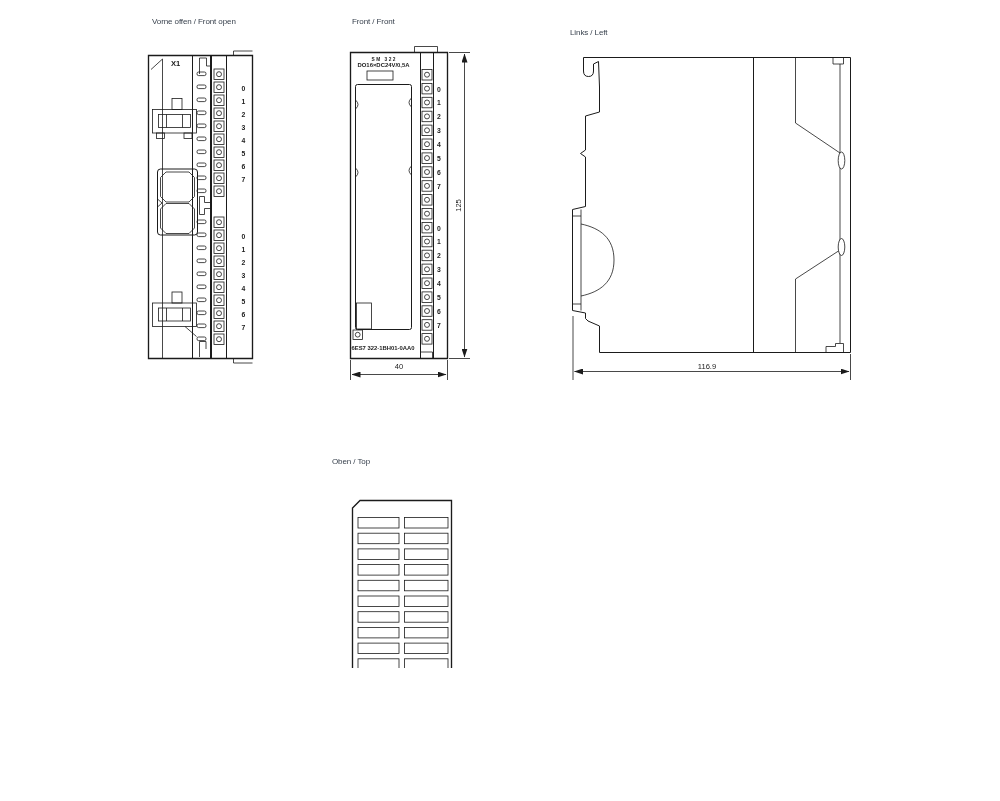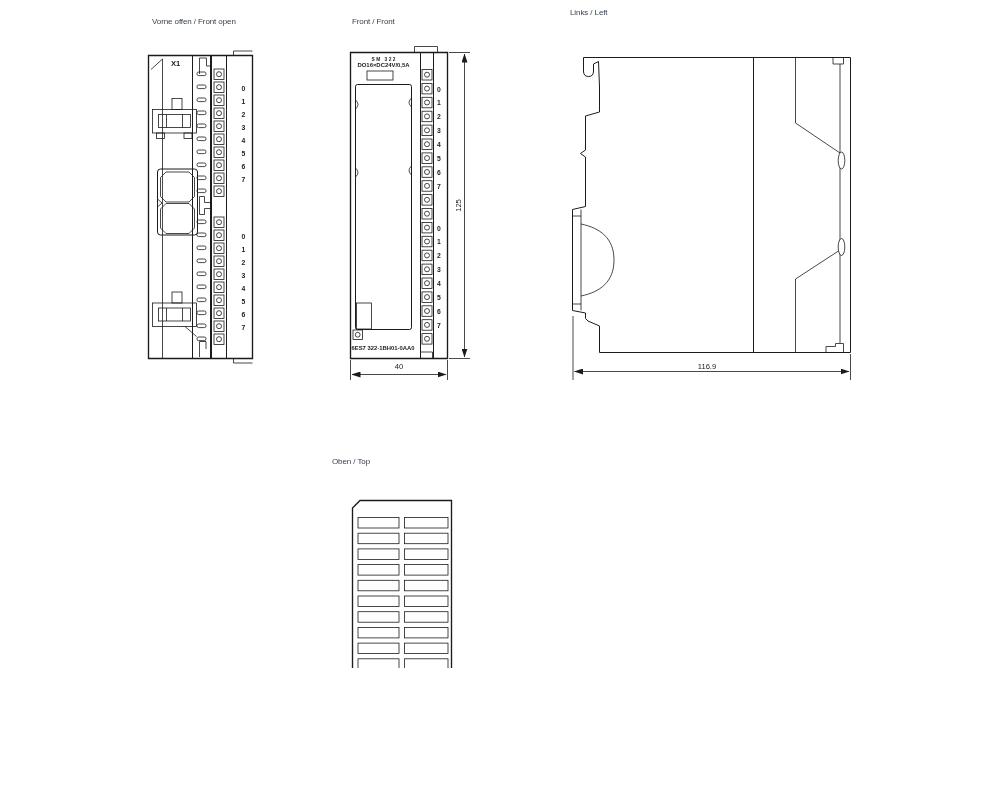--- a/index.html
+++ b/index.html
@@ -19,21 +19,21 @@
   .xlabel{font-size:7.6px;font-weight:bold;}
   #arr path{fill:var(--line);stroke:none;}
 </style>
 </head>
 <body>
 
 <div id="stage">
 
   <div class="title" style="left:152px;top:17px;">Vorne offen / Front open</div>
   <div class="title" style="left:352px;top:17px;">Front / Front</div>
-  <div class="title" style="left:570px;top:8px;">Links / Left</div>
+  <div class="title" style="left:570px;top:28px;">Links / Left</div>
   <div class="title" style="left:332px;top:457px;">Oben / Top</div>
 
   <svg width="1000" height="801" viewBox="0 0 1000 801">
     <defs>
       <marker id="arr" markerUnits="userSpaceOnUse" markerWidth="9" markerHeight="6" viewBox="0 0 9 6" refX="8.5" refY="3" orient="auto-start-reverse">
         <path d="M0,0 L9,3 L0,6 Z"></path>
       </marker>
     </defs>
 
     <g>

